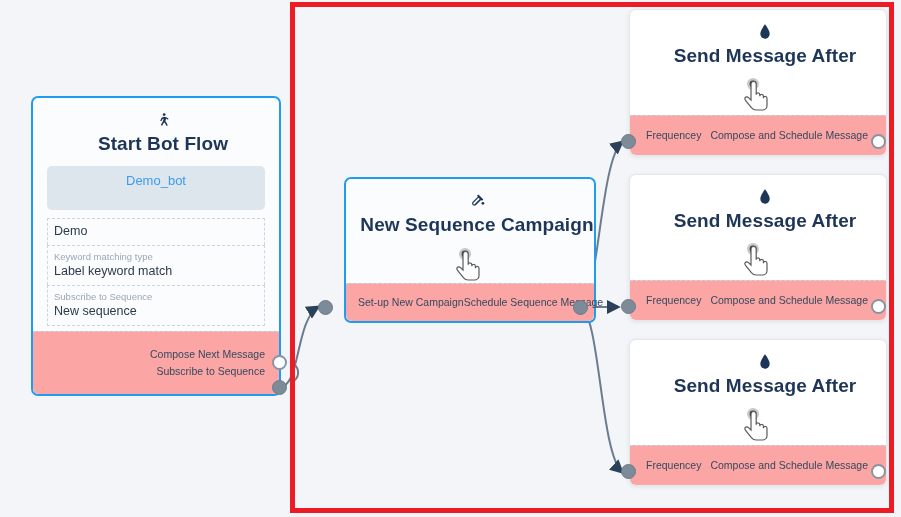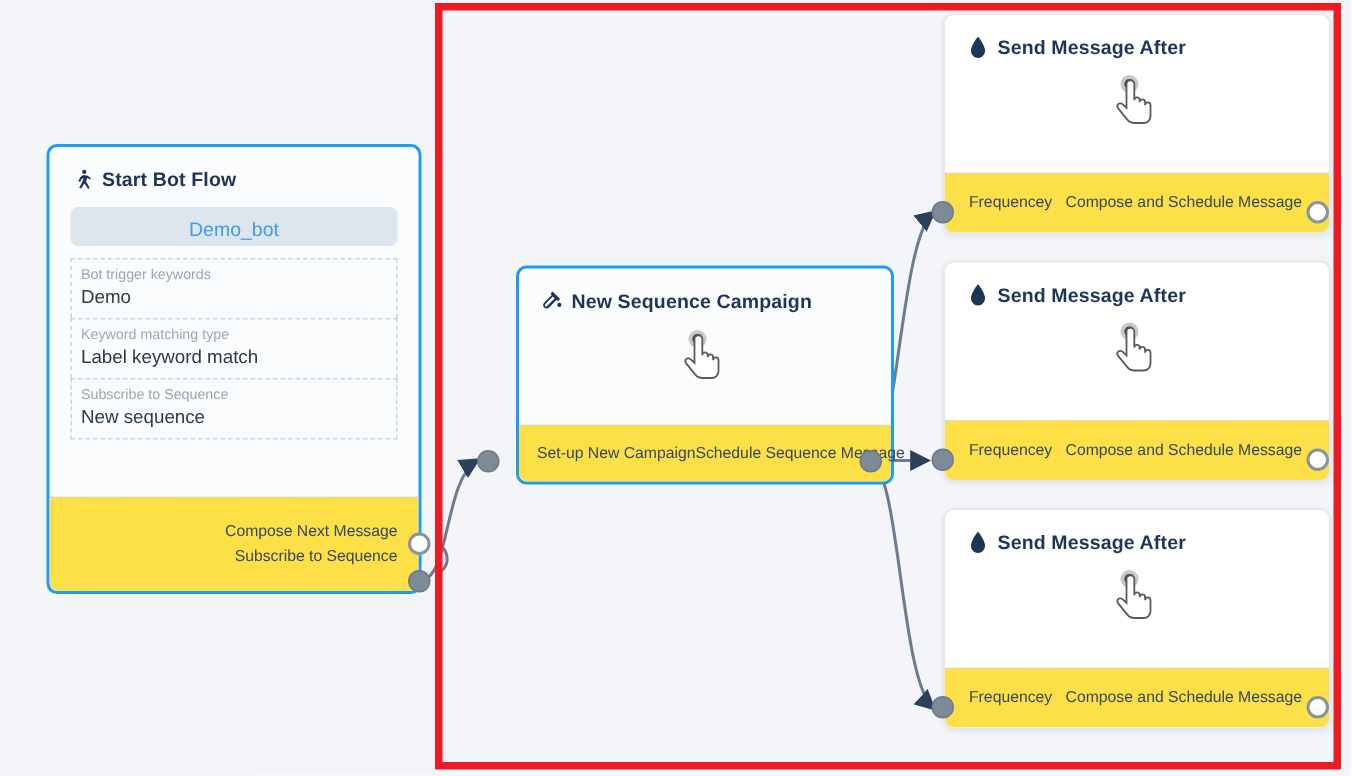--- a/index.html
+++ b/index.html
@@ -55,43 +55,44 @@
   }
   .node.plain {
     border: 1px solid #e4e7ec;
     box-shadow: 0 1px 4px rgba(30,45,70,0.10);
   }
 
   .node-title {
     display: flex;
     align-items: center;
     gap: 6px;
-    font-size: 13px;
+    font-size: 19px;
     font-weight: bold;
     color: #1d3557;
     padding: 14px 0 0 14px;
     letter-spacing: 0.1px;
+    flex-direction: column;
   }
   .node-title .ticon {
     display: inline-flex;
     width: 15px;
     height: 15px;
     align-items: center;
     justify-content: center;
   }
 
   
   .pill {
     margin: 11px 14px 0 14px;
     background: #dde5ed;
     border-radius: 5px;
     text-align: center;
     color: #3d9bf0;
     font-size: 13px;
-    padding: 7px 0 4px 0;
+    padding: 7px 0 22px 0;
   }
 
   
   .fields {
     margin: 8px 14px 0 14px;
   }
   .field {
     border: 1px dashed #c9d6e4;
     border-bottom: none;
     padding: 4px 6px 5px 6px;
@@ -115,21 +116,21 @@
     justify-content: center;
   }
 
   
   .node-footer {
     position: absolute;
     left: 0;
     right: 0;
     bottom: 0;
     border-top: 1px dashed #c9d6e4;
-    background: #fde047;
+    background: #fca5a5;
     border-radius: 0 0 6px 6px;
     box-sizing: border-box;
   }
   .node-footer.col {
     display: flex;
     flex-direction: column;
     align-items: flex-end;
     justify-content: center;
     padding: 5px 14px 5px 0;
     gap: 0;
@@ -199,21 +200,20 @@
       </span>
       <span>Start Bot Flow</span>
     </div>
 
     <div class="pill">
       <span>Demo_bot</span>
     </div>
 
     <div class="fields">
       <div class="field">
-        <div class="field-label">Bot trigger keywords</div>
         <div class="field-value">Demo</div>
       </div>
       <div class="field">
         <div class="field-label">Keyword matching type</div>
         <div class="field-value">Label keyword match</div>
       </div>
       <div class="field">
         <div class="field-label">Subscribe to Sequence</div>
         <div class="field-value">New sequence</div>
       </div>

